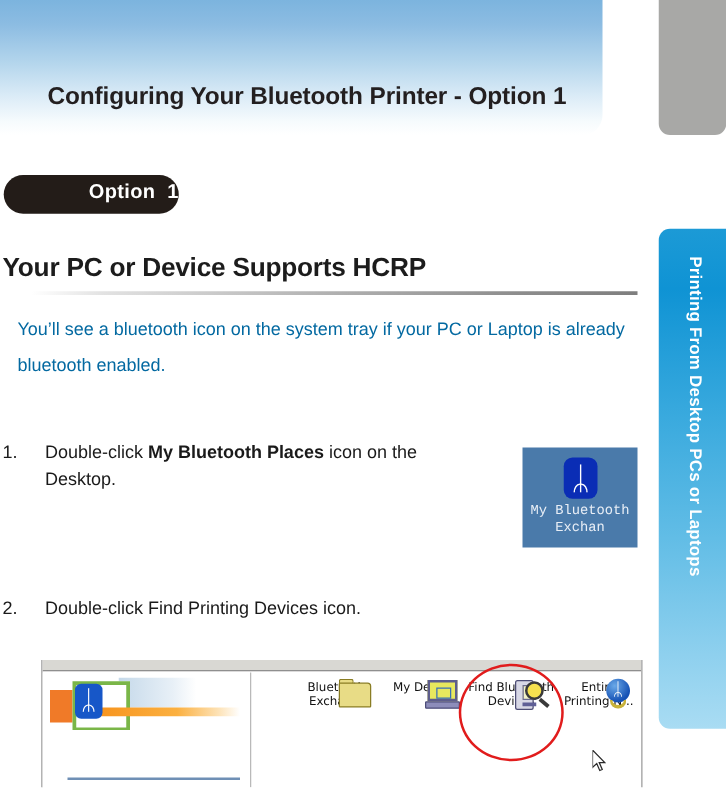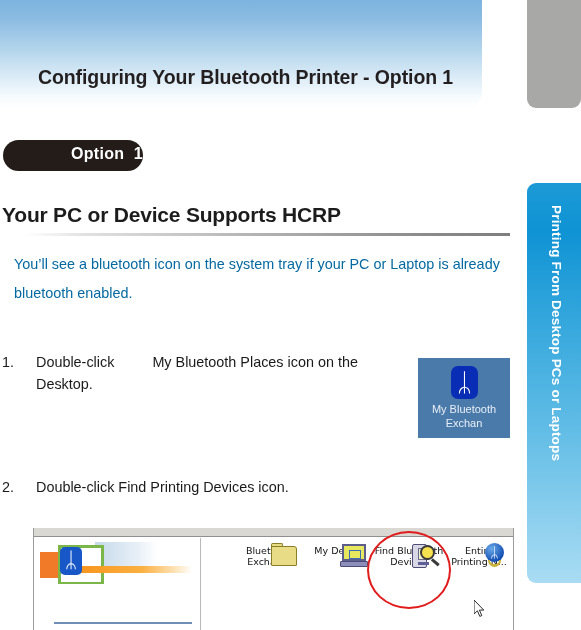--- a/index.html
+++ b/index.html
@@ -134,21 +134,21 @@
   .step .num {
     position: absolute;
     left: 0; top: 0;
     width: 22px;
     text-align: left;
   }
   .step .body {
     margin-left: 34px;
     display: block;
   }
-  .step b { font-weight: normal; margin-left: 34px; }
+  .step b { font-weight: bold; }
 
   #step-1 { left: 2px; top: 351px; width: 360px; }
   #step-2 { left: 2px; top: 476px; width: 420px; }
 
   
   #mbp-figure {
     position: absolute;
     left: 418px; top: 358px;
     width: 92px; height: 80px;
     background: #4a7aaa;
@@ -170,20 +170,21 @@
     line-height: 29px;
     font-family: "DejaVu Sans", sans-serif;
   }
   #mbp-caption {
     position: absolute;
     left: 0; right: 0; top: 44px;
     text-align: center;
     color: #e8eef6;
     font-size: 11px;
     line-height: 14px;
+    font-family: Liberation Mono, monospace;
   }
 
   
   #explorer-shot {
     position: absolute;
     left: 33px; top: 528px;
     width: 481px; height: 102px;
     background: #ffffff;
     border-left: 1px solid #9b9b9b;
     border-right: 1px solid #9b9b9b;

